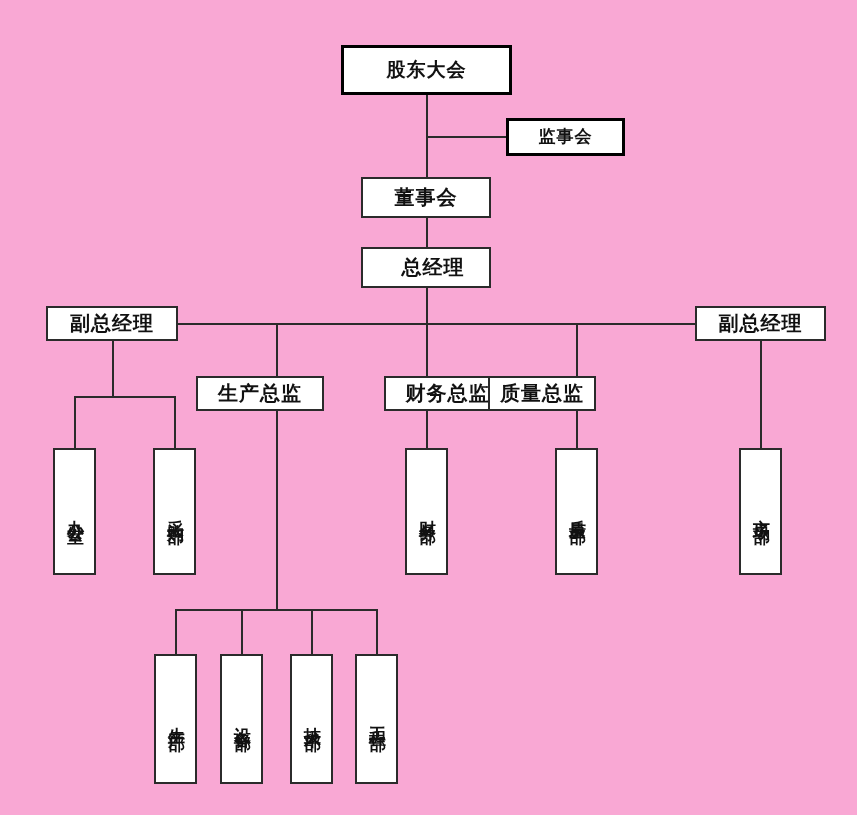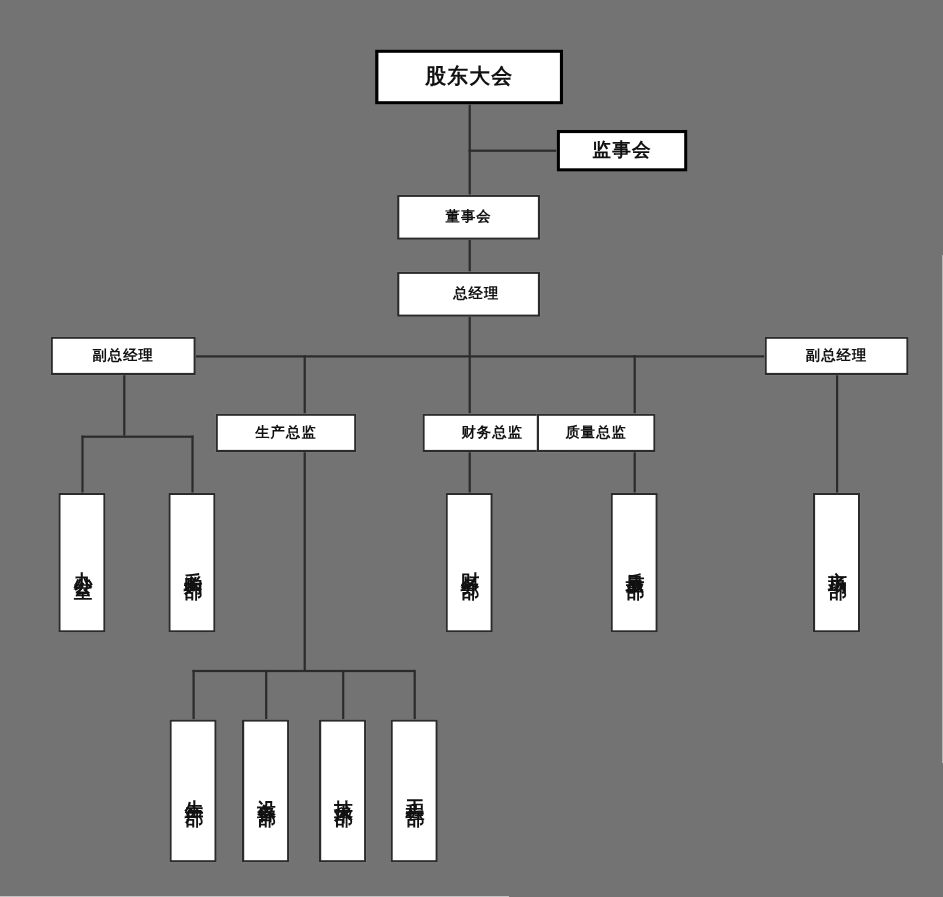--- a/index.html
+++ b/index.html
@@ -8,21 +8,21 @@
     padding: 0;
     background: #ffffff;
   }
   body {
     font-family: "Liberation Sans", "DejaVu Sans", sans-serif;
   }
   #chart-root {
     position: relative;
     width: 857px;
     height: 815px;
-    background: #737373;
+    background: #f9a8d4;
     overflow: hidden;
   }
   
   .line {
     position: absolute;
     background: #2b2b2b;
   }
   .line.h { height: 2px; }
   .line.v { width: 2px; }
 
@@ -50,21 +50,21 @@
     white-space: nowrap;
   }
   
   .node.horiz .label {
     font-size: 17px;
   }
   .node.horiz.big .label {
     font-size: 19px;
   }
   .node.horiz.mid .label {
-    font-size: 13px;
+    font-size: 20px;
   }
   
   .node.vert {
     align-items: center;
     justify-content: center;
   }
   .node.vert .label {
     writing-mode: vertical-rl;
     text-orientation: upright;
     font-size: 17px;

